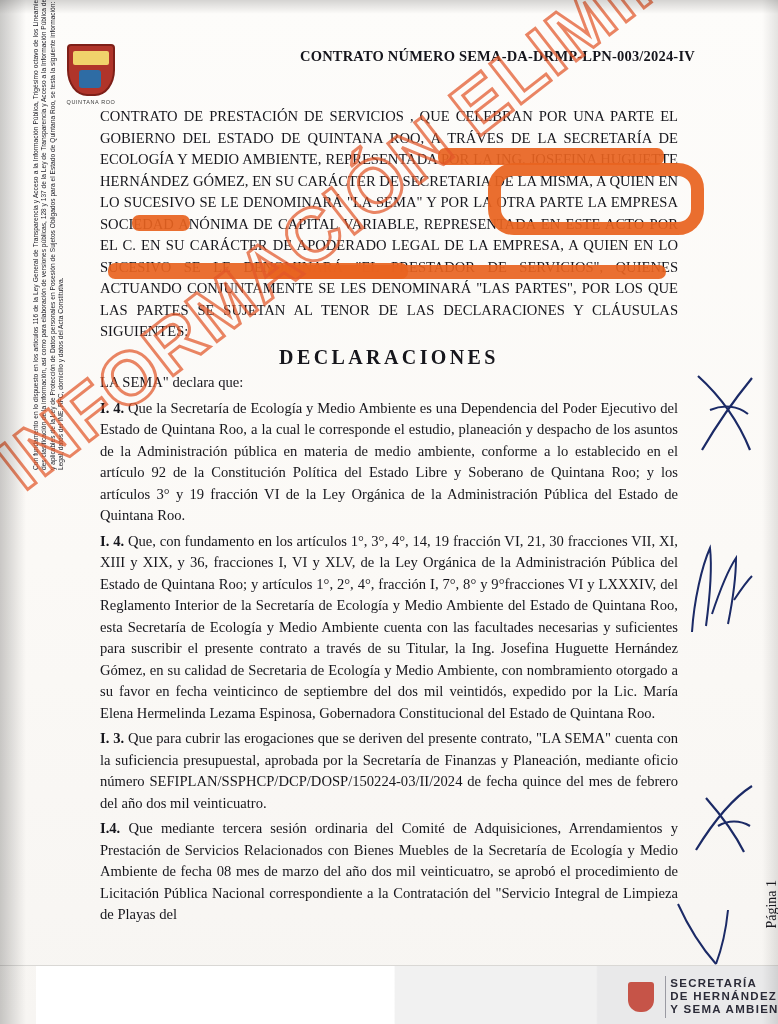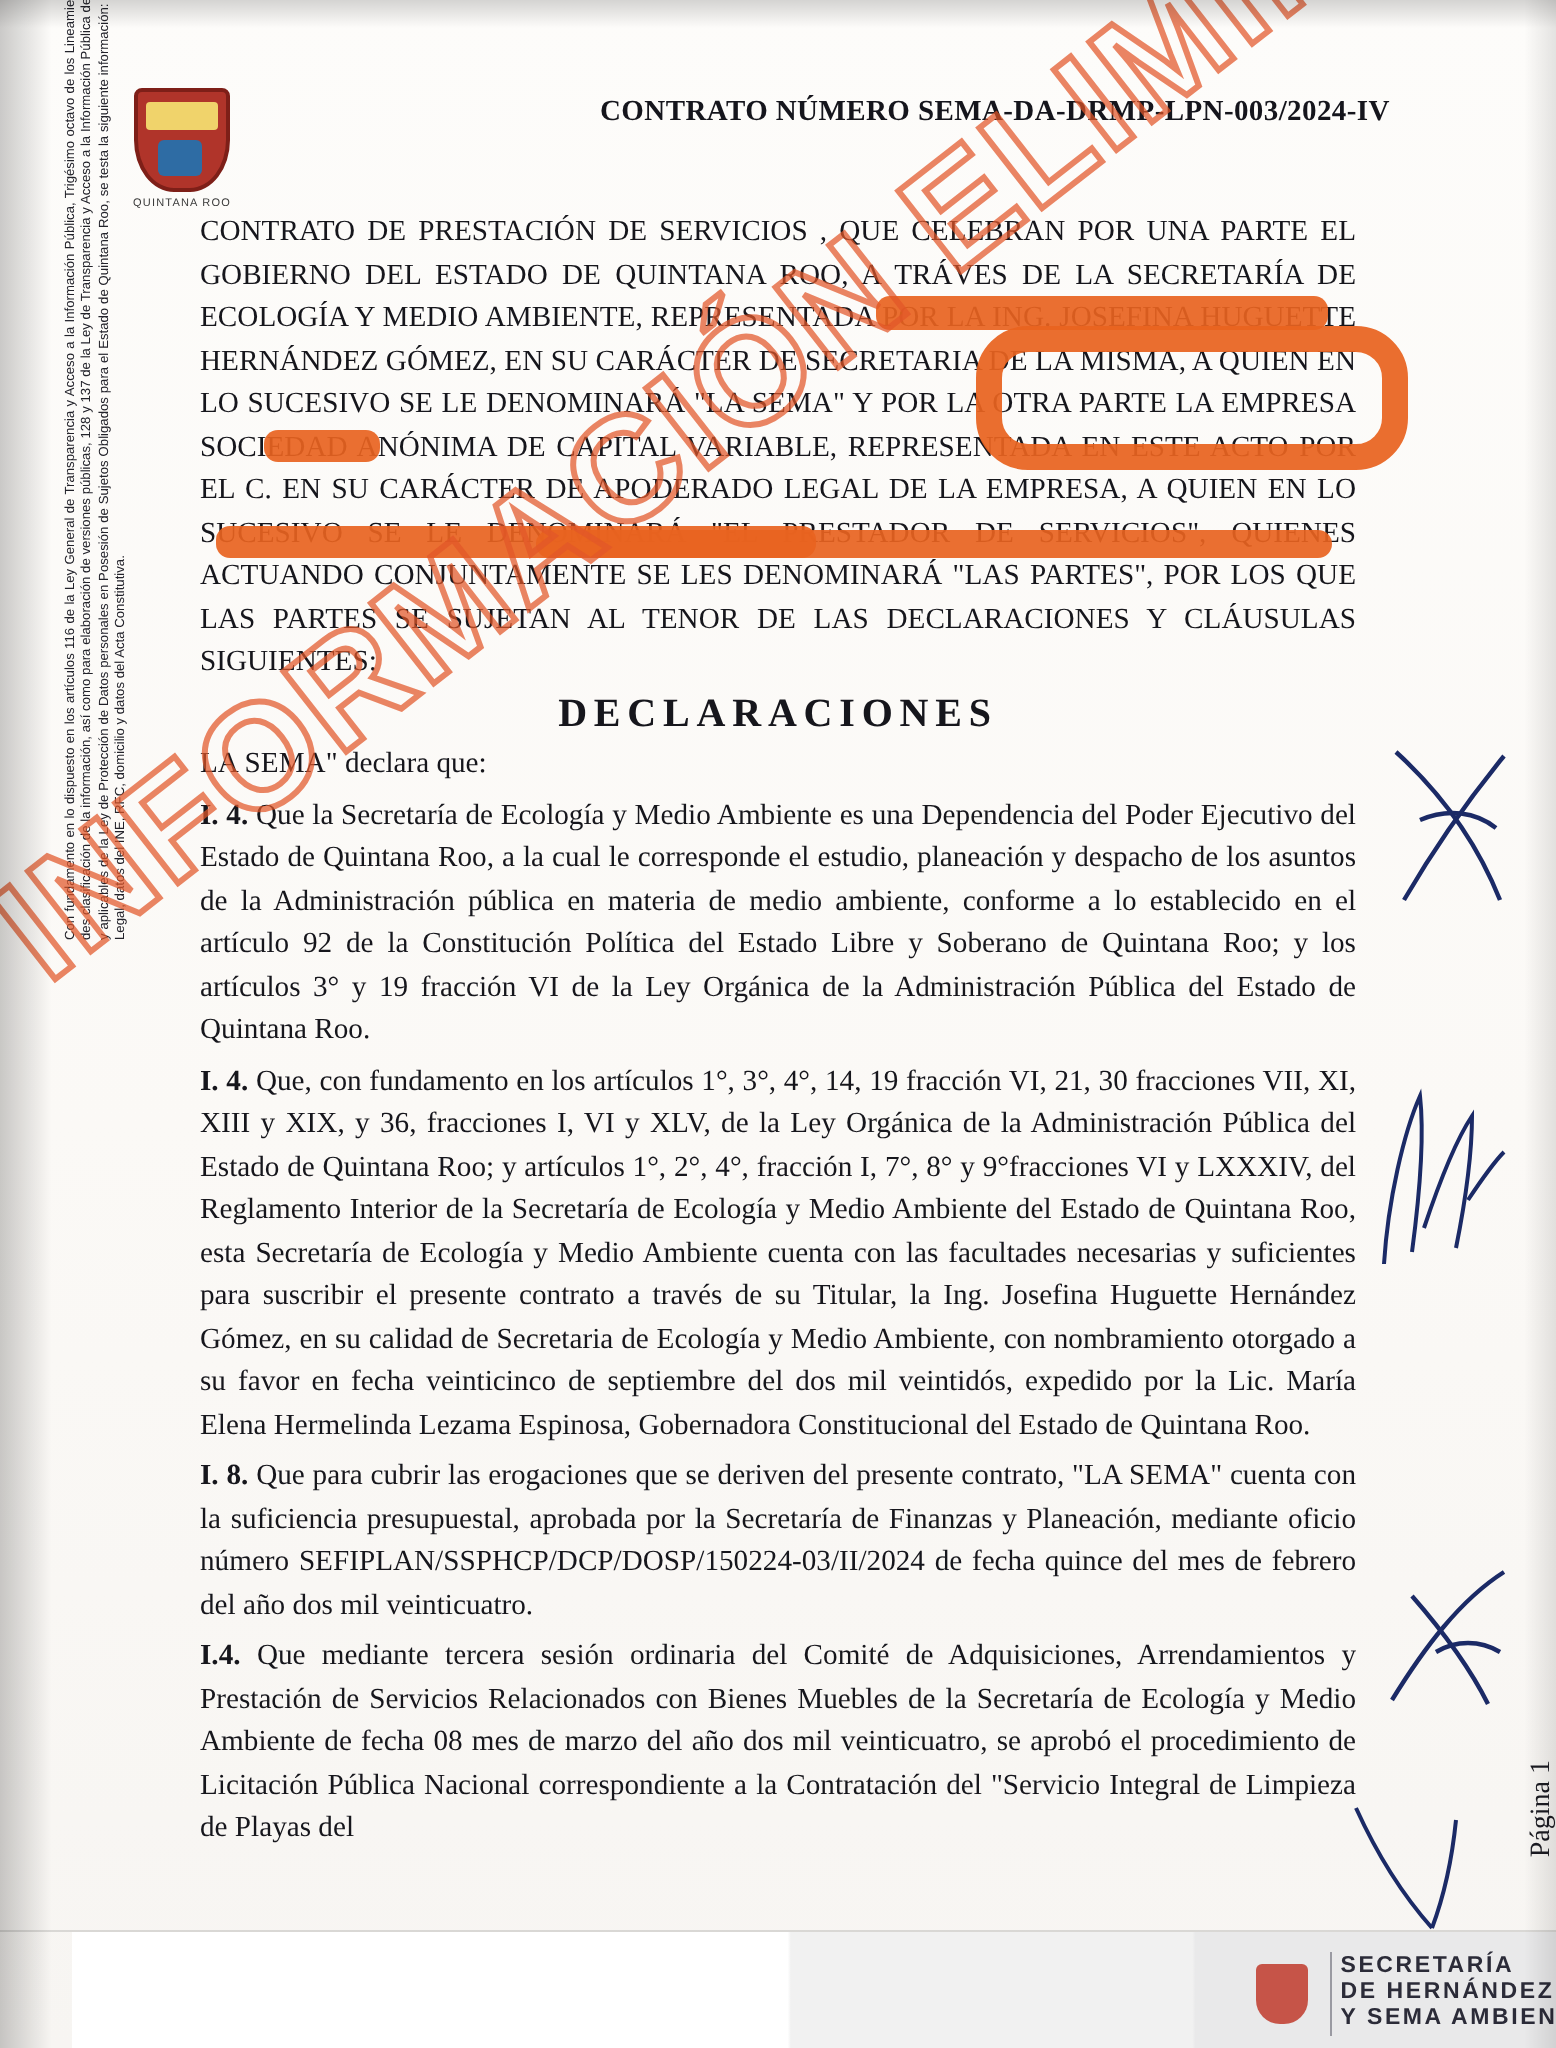--- a/index.html
+++ b/index.html
@@ -253,21 +253,21 @@
       <b>I. 4.</b>
       <span>Que la Secretaría de Ecología y Medio Ambiente es una Dependencia del Poder Ejecutivo del Estado de Quintana Roo, a la cual le corresponde el estudio, planeación y despacho de los asuntos de la Administración pública en materia de medio ambiente, conforme a lo establecido en el artículo 92 de la Constitución Política del Estado Libre y Soberano de Quintana Roo; y los artículos 3° y 19 fracción VI de la Ley Orgánica de la Administración Pública del Estado de Quintana Roo.</span>
     </p>
 
     <p class="para">
       <b>I. 4.</b>
       <span>Que, con fundamento en los artículos 1°, 3°, 4°, 14, 19 fracción VI, 21, 30 fracciones VII, XI, XIII y XIX, y 36, fracciones I, VI y XLV, de la Ley Orgánica de la Administración Pública del Estado de Quintana Roo; y artículos 1°, 2°, 4°, fracción I, 7°, 8° y 9°fracciones VI y LXXXIV, del Reglamento Interior de la Secretaría de Ecología y Medio Ambiente del Estado de Quintana Roo, esta Secretaría de Ecología y Medio Ambiente cuenta con las facultades necesarias y suficientes para suscribir el presente contrato a través de su Titular, la Ing. Josefina Huguette Hernández Gómez, en su calidad de Secretaria de Ecología y Medio Ambiente, con nombramiento otorgado a su favor en fecha veinticinco de septiembre del dos mil veintidós, expedido por la Lic. María Elena Hermelinda Lezama Espinosa, Gobernadora Constitucional del Estado de Quintana Roo.</span>
     </p>
 
     <p class="para">
-      <b>I. 8.</b>
+      <b>I. 3.</b>
       <span>Que para cubrir las erogaciones que se deriven del presente contrato, "LA SEMA" cuenta con la suficiencia presupuestal, aprobada por la Secretaría de Finanzas y Planeación, mediante oficio número SEFIPLAN/SSPHCP/DCP/DOSP/150224-03/II/2024 de fecha quince del mes de febrero del año dos mil veinticuatro.</span>
     </p>
 
     <p class="para">
       <b>I.4.</b>
       <span>Que mediante tercera sesión ordinaria del Comité de Adquisiciones, Arrendamientos y Prestación de Servicios Relacionados con Bienes Muebles de la Secretaría de Ecología y Medio Ambiente de fecha 08 mes de marzo del año dos mil veinticuatro, se aprobó el procedimiento de Licitación Pública Nacional correspondiente a la Contratación del "Servicio Integral de Limpieza de Playas del</span>
     </p>
   </div>
 
   <div class="redact redact-r1"></div>

